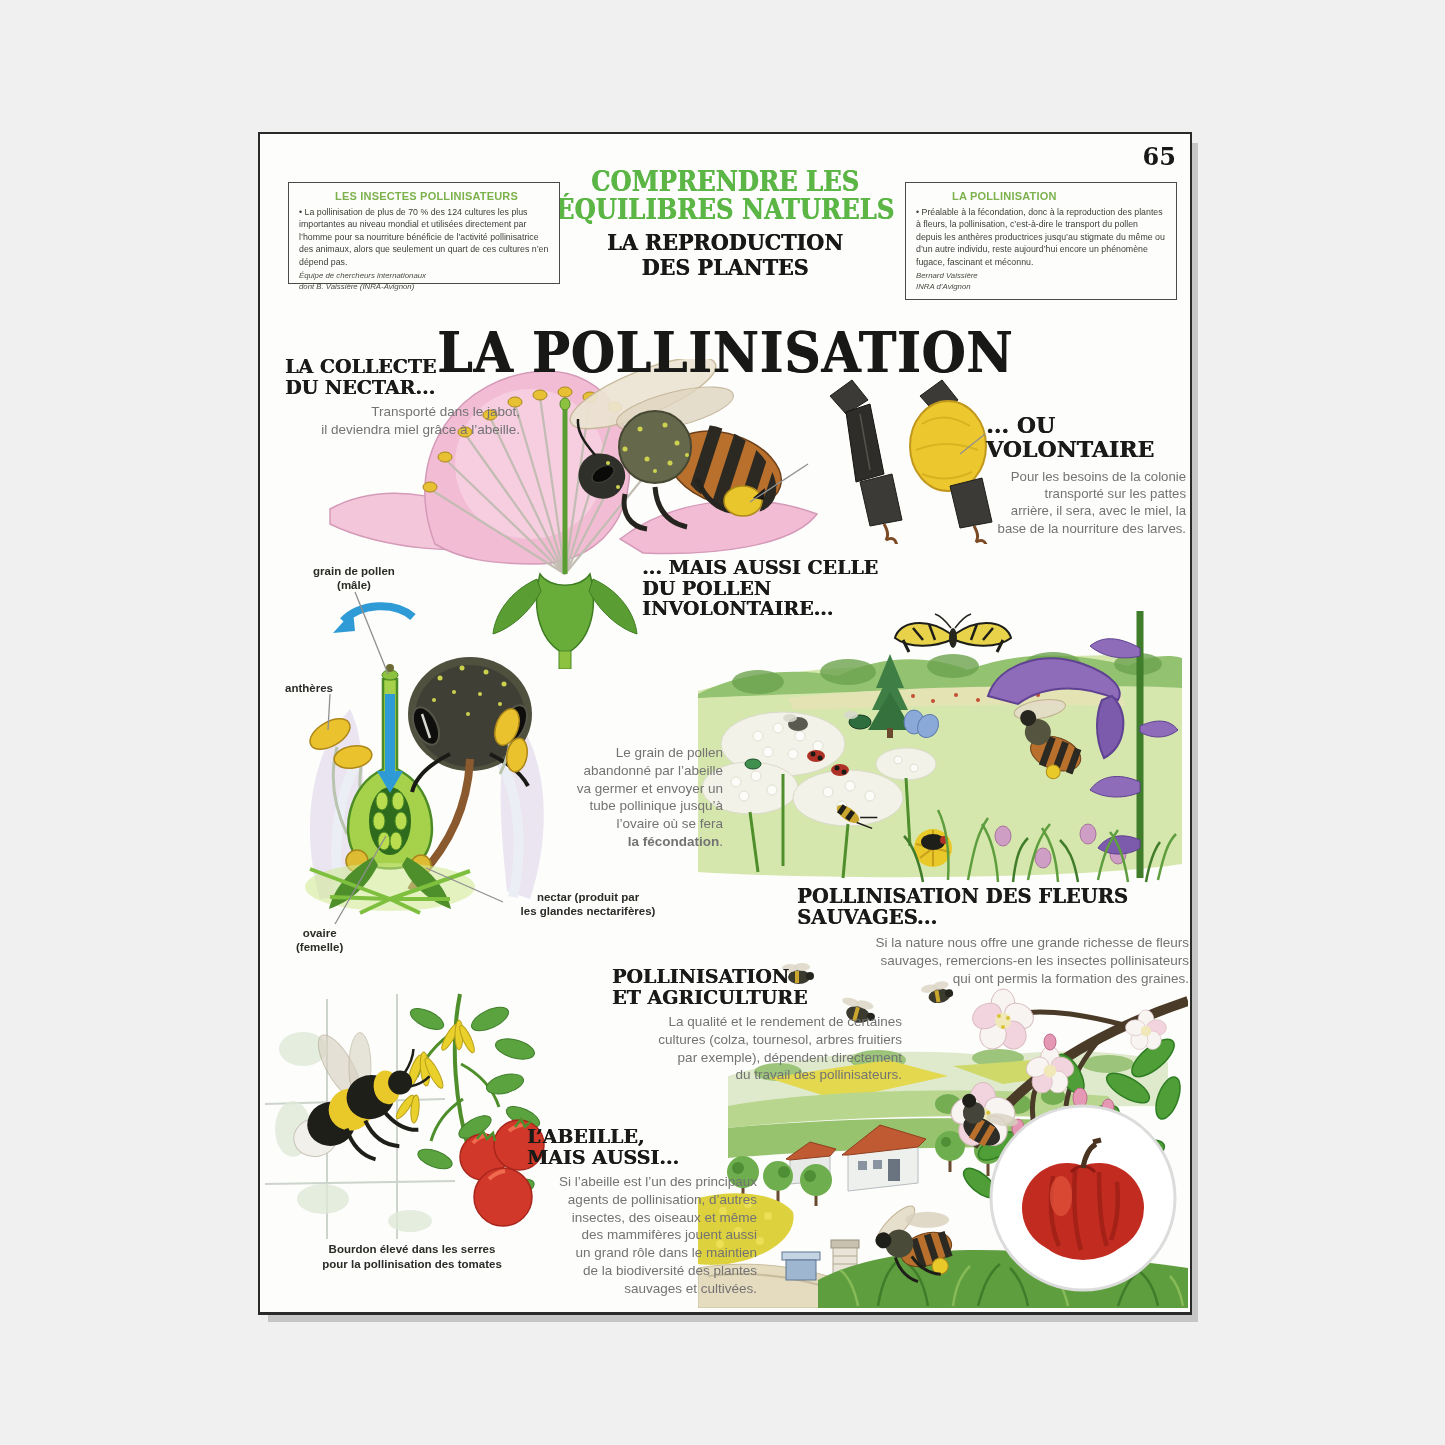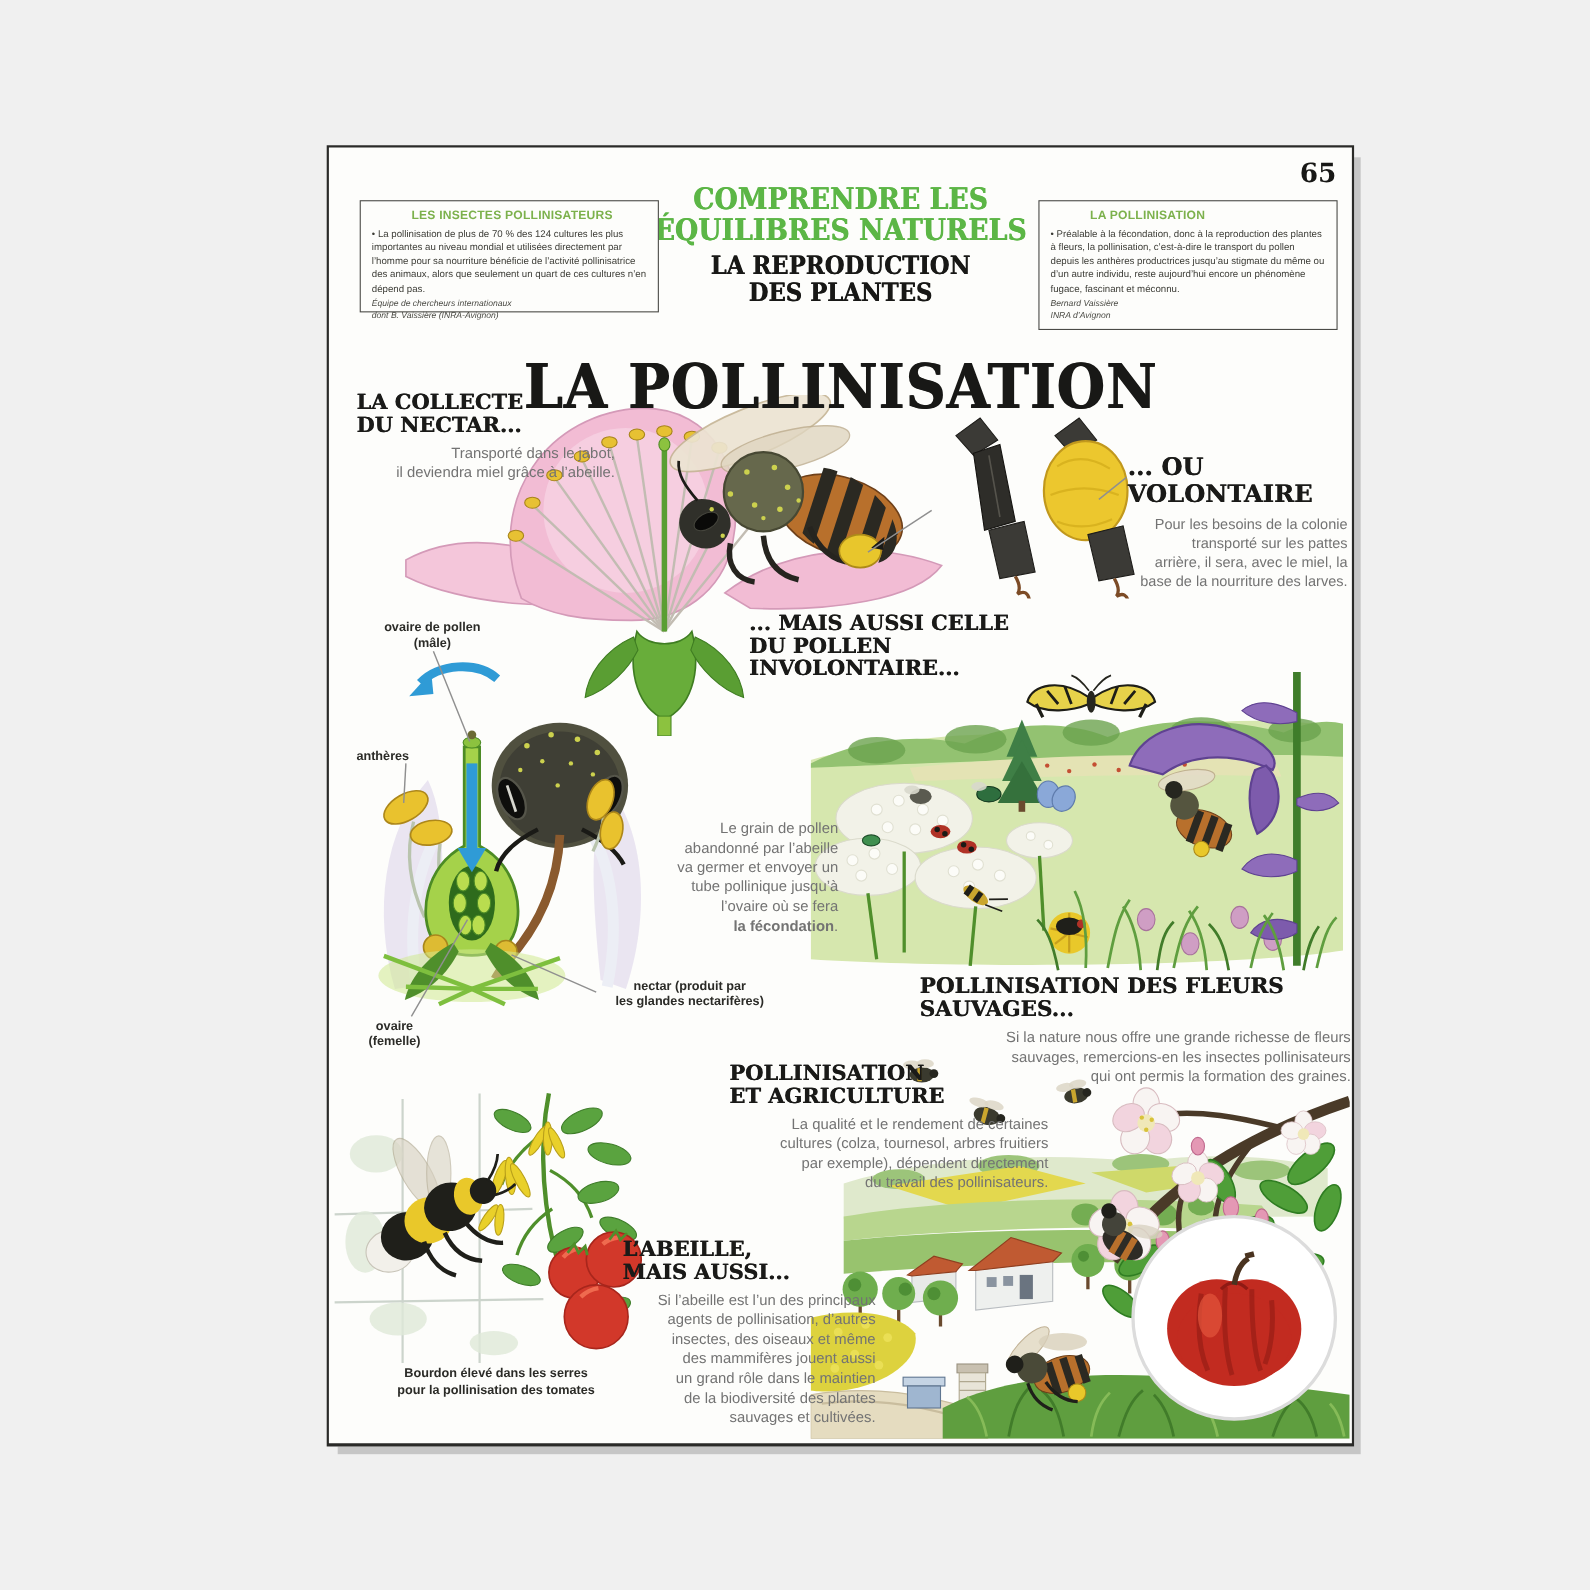--- a/index.html
+++ b/index.html
@@ -1,18 +1,18 @@
 <!DOCTYPE html>
 <html><head>
 <meta charset="utf-8">
 <style>
   html,body{margin:0;padding:0;}
   .canvas{position:relative;width:1445px;height:1445px;background:#f0f0f0;overflow:hidden;}
   .poster{position:absolute;left:258px;top:132px;width:930px;height:1178px;background:#fdfdfb;
-          border:2px solid #2a2a28;border-bottom-width:3px;box-shadow:8px 9px 0 -2px #c6c6c6;margin-left:39px;}
+          border:2px solid #2a2a28;border-bottom-width:3px;box-shadow:8px 9px 0 -2px #c6c6c6;}
   .slab{font-family:"DejaVu Serif",serif;font-weight:700;color:#181816;}
   .pre{white-space:pre-line;}
   .page-num{position:absolute;top:8px;right:14px;font-size:24px;z-index:7;}
   .infobox{position:absolute;border:1.2px solid #4a4a46;padding:7px 10px 5px 10px;background:#fdfdfb;z-index:7;}
   .box-left{left:28px;top:48px;width:250px;height:88px;}
   .box-right{left:645px;top:48px;width:250px;height:104px;}
   .box-title{font-family:"Liberation Sans",sans-serif;font-weight:700;font-size:11px;color:#7cb14c;letter-spacing:.2px;margin-bottom:4px;padding-left:36px;}
   .box-body{font-family:"Liberation Sans",sans-serif;font-size:8.8px;line-height:1.42;color:#3c3c36;}
   .box-credit{font-family:"Liberation Sans",sans-serif;font-style:italic;font-size:7.8px;color:#4a4a44;text-align:left;margin-top:3px;line-height:1.3;}
   .header{position:absolute;left:0;right:0;top:34px;text-align:center;z-index:6;transform:scaleX(.9);}
@@ -87,42 +87,42 @@
 </span><strong>la fécondation</strong><span>.</span></p>
     </div>
 
     <div class="sec" style="left:537px;top:752px;width:392px;">
       <h3 style="font-size:19.5px;">POLLINISATION DES FLEURS SAUVAGES...</h3>
       <p class="pre">Si la nature nous offre une grande richesse de fleurs
 sauvages, remercions-en les insectes pollinisateurs
 qui ont permis la formation des graines.</p>
     </div>
 
-    <div class="sec" style="left:364px;top:832px;width:290px;">
+    <div class="sec" style="left:352px;top:832px;width:290px;">
       <h3 class="pre">POLLINISATION
 ET AGRICULTURE</h3>
       <p class="pre">La qualité et le rendement de certaines
 cultures (colza, tournesol, arbres fruitiers
 par exemple), dépendent directement
 du travail des pollinisateurs.</p>
     </div>
 
     <div class="sec" style="left:267px;top:992px;width:230px;">
       <h3 class="pre">L’ABEILLE,
 MAIS AUSSI...</h3>
       <p class="pre">Si l’abeille est l’un des principaux
 agents de pollinisation, d’autres
 insectes, des oiseaux et même
 des mammifères jouent aussi
 un grand rôle dans le maintien
 de la biodiversité des plantes
 sauvages et cultivées.</p>
     </div>
 
-    <div class="lbl pre" style="left:30px;top:430px;width:128px;text-align:center;">ovaire de pollen
+    <div class="lbl pre" style="left:30px;top:430px;width:128px;text-align:center;">grain de pollen
 (mâle)</div>
     <div class="lbl" style="left:25px;top:547px;">anthères</div>
     <div class="lbl pre" style="left:36px;top:792px;text-align:center;">ovaire
 (femelle)</div>
     <div class="lbl pre" style="left:243px;top:756px;width:170px;text-align:center;">nectar (produit par
 les glandes nectarifères)</div>
 
     <div class="caption pre">Bourdon élevé dans les serres
 pour la pollinisation des tomates</div>
 

